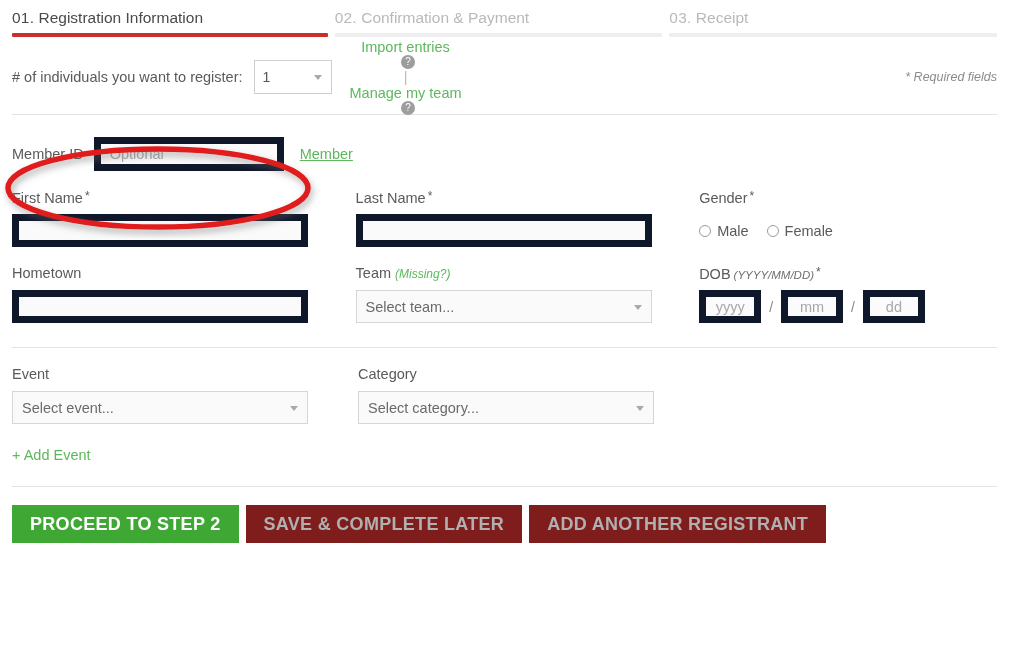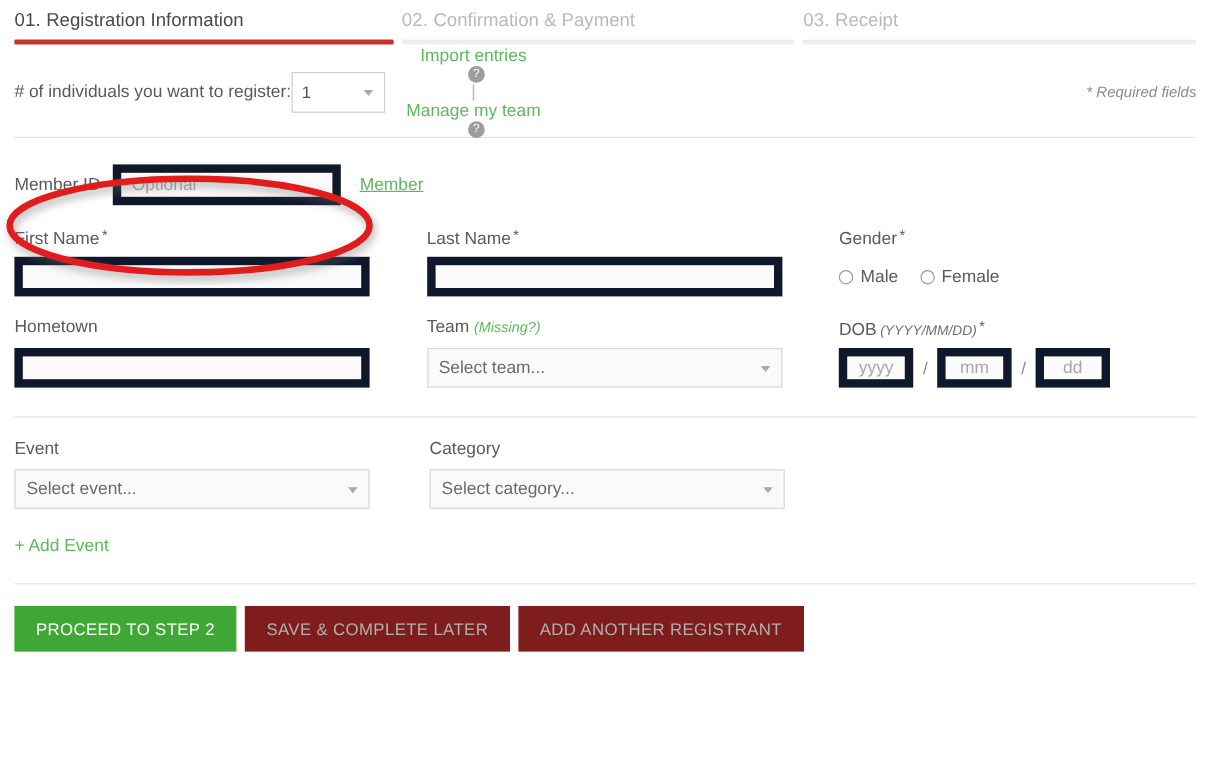--- a/index.html
+++ b/index.html
@@ -25,21 +25,21 @@
   .step-2 .step-label, .step-3 .step-label { color: #b9b9b9; }
   .step-bar { height: 4px; border-radius: 1px; }
   .step-1 .step-bar { background: #c9302c; }
   .step-2 .step-bar, .step-3 .step-bar { background: #eeeeee; }
 
   
   .count-row {
     display: flex; align-items: center;
     padding: 0 12px; margin-top: 23px; height: 34px;
   }
-  .count-label { font-size: 14.5px; color: #5a5a5a; }
+  .count-label { font-size: 14.5px; color: #5a5a5a; margin-right: 11px; }
   .count-select {
     width: 78px; height: 34px; border: 1px solid #cfcfcf; background: #fff;
     display: flex; align-items: center; padding: 0 8px; position: relative;
   }
   .count-select .val { font-size: 14px; color: #555; }
   .caret {
     position: absolute; right: 9px; top: 50%; margin-top: -2px;
     width: 0; height: 0;
     border-left: 4.5px solid transparent; border-right: 4.5px solid transparent;
     border-top: 5px solid #a9a9a9;
@@ -108,22 +108,23 @@
   .dob-input::placeholder { color: #a8a8a8; }
   .slash { margin: 0 8px; color: #888; font-size: 14px; }
 
   .add-event { padding: 0 12px; margin-top: 22px; }
   .add-event a { color: #5cb85c; font-size: 14.5px; text-decoration: none; cursor: pointer; }
 
   
   .btn-row { display: flex; padding: 0 12px; margin-top: 18px; }
   .btn {
     height: 38px; display: flex; align-items: center; justify-content: center;
-    font-size: 14px; letter-spacing: .3px; cursor: pointer; border: none;
+    font-size: 18px; letter-spacing: .3px; cursor: pointer; border: none;
     font-family: "Liberation Sans", sans-serif;
+    font-weight: bold;
   }
   .btn-primary { background: #3fa834; color: #ffffff; padding: 0 18px; }
   .btn-muted { background: #7f1d1d; color: #b0b0b0; padding: 0 18px; margin-left: 7px; }
 
   
   .annot { position: absolute; left: 0; top: 138px; width: 340px; height: 100px; pointer-events: none; }
 </style>
 </head>
 <body>
 

